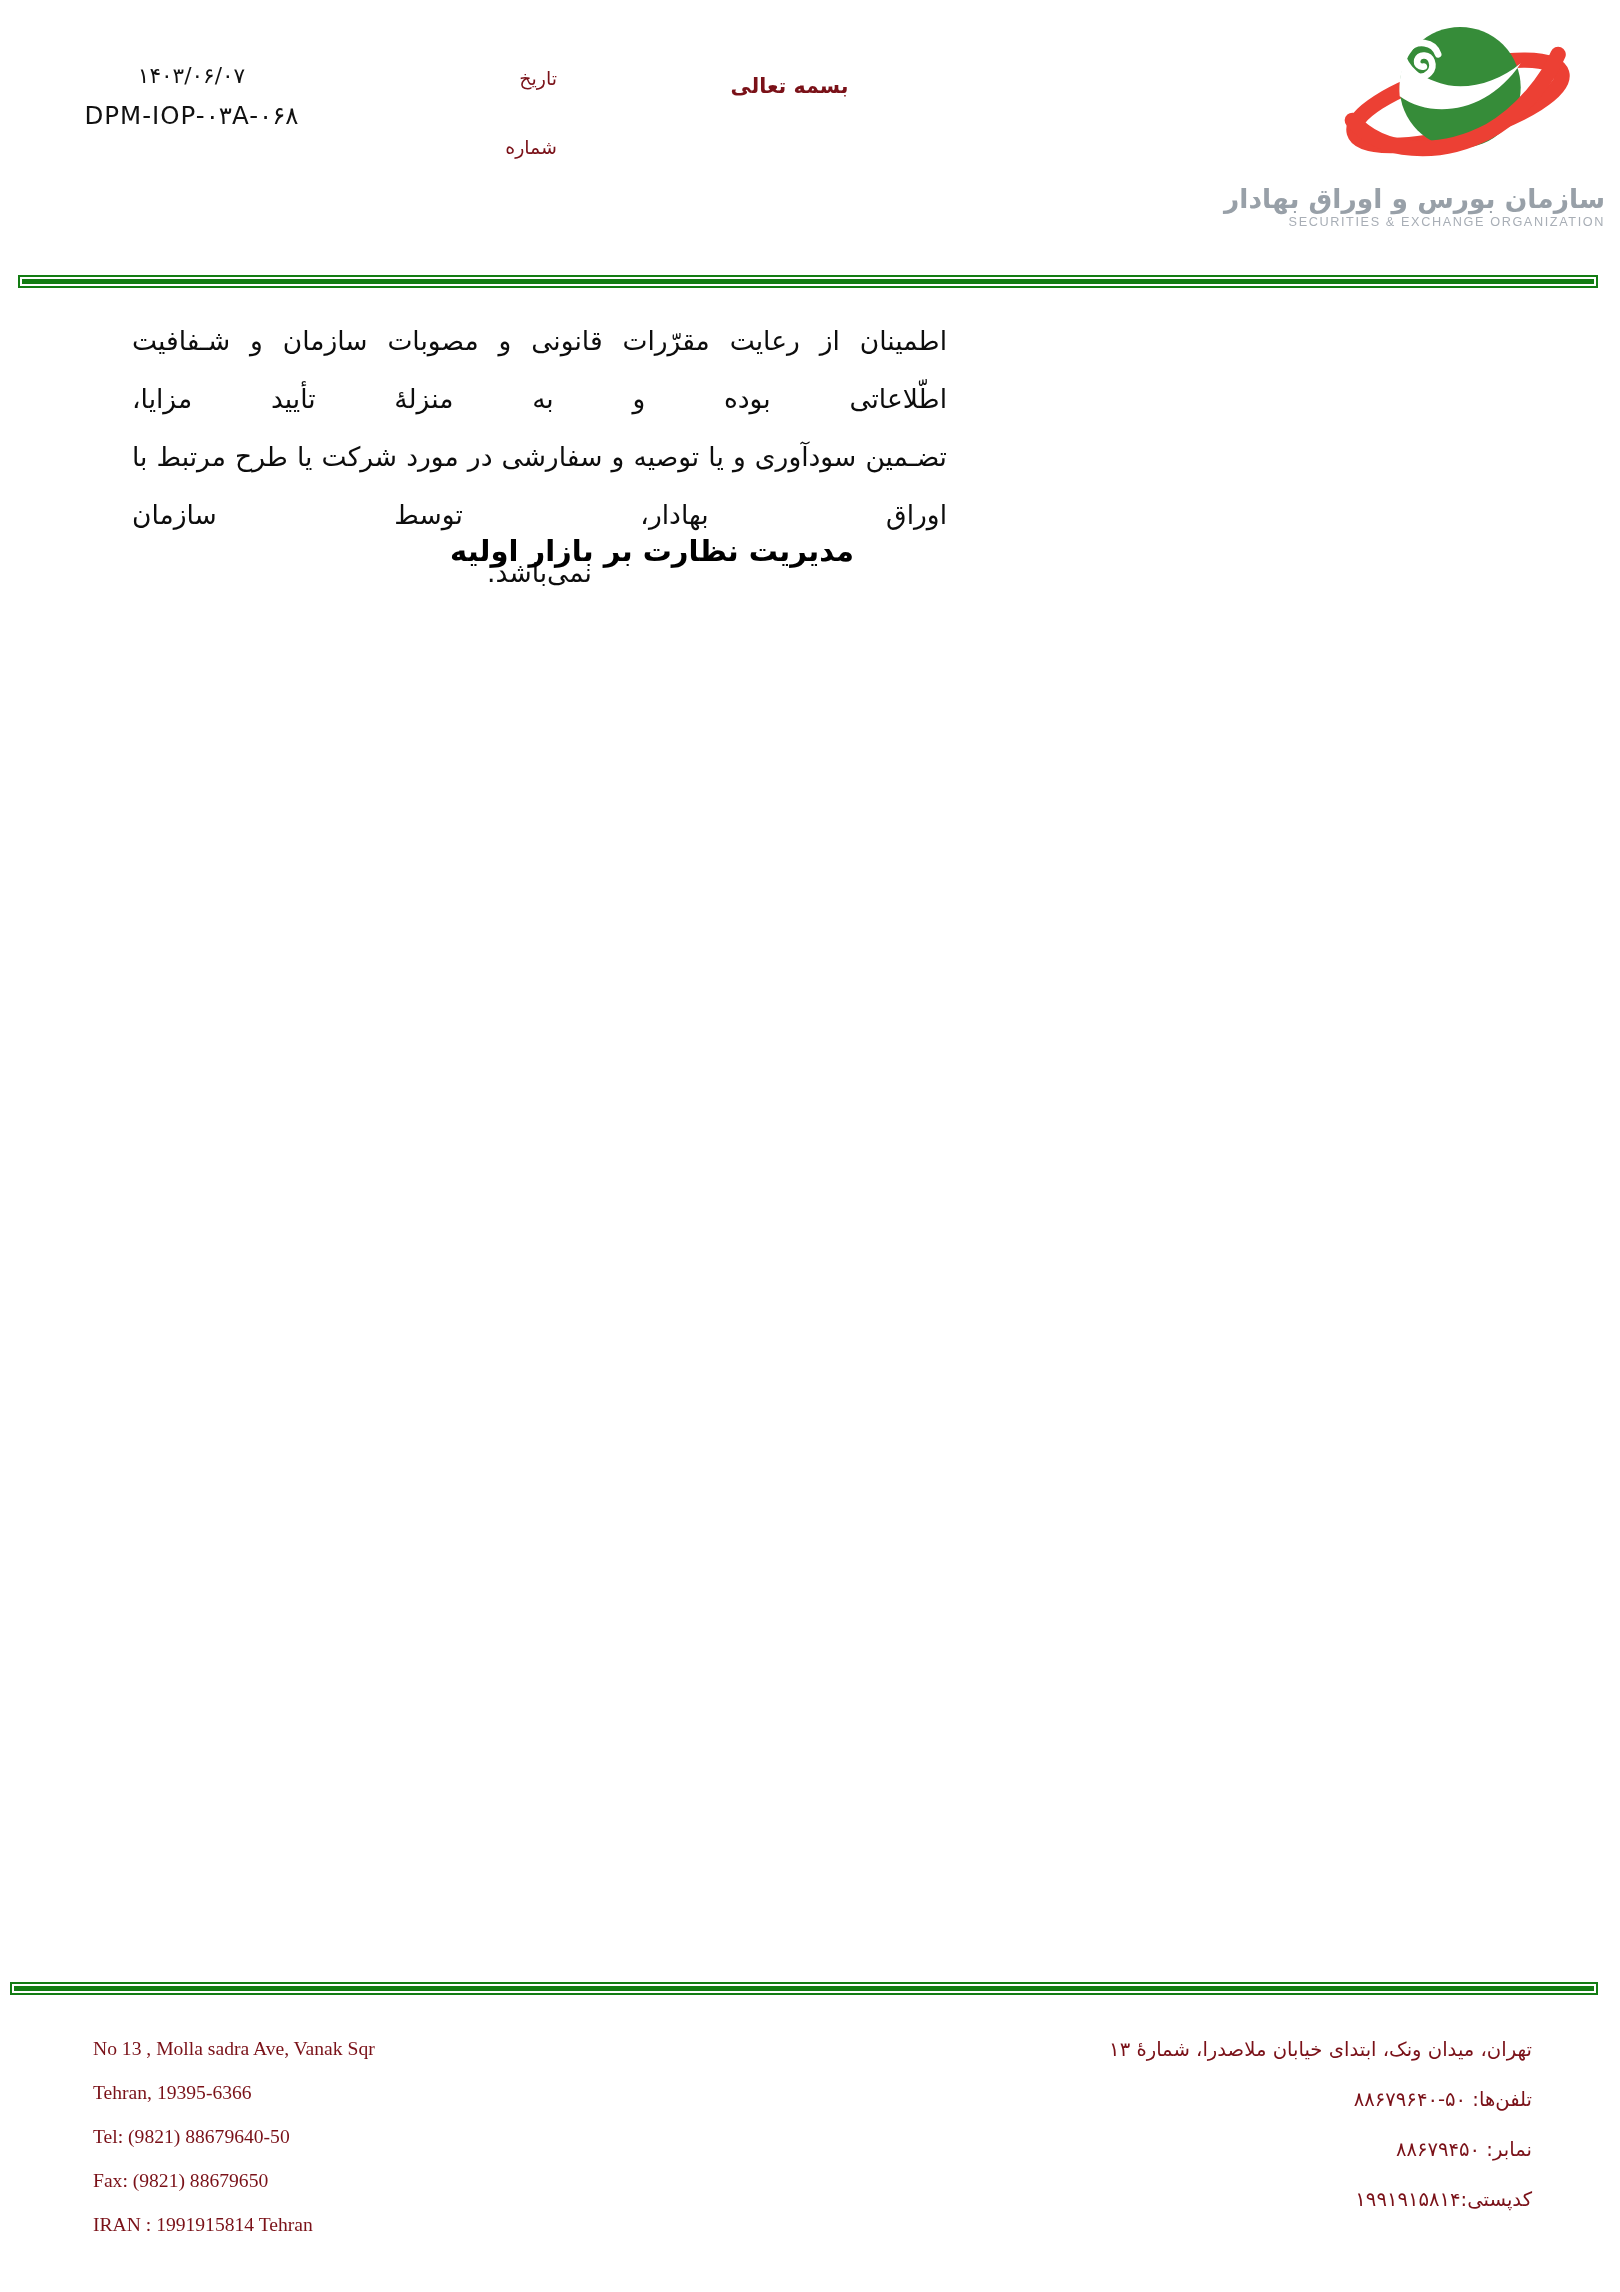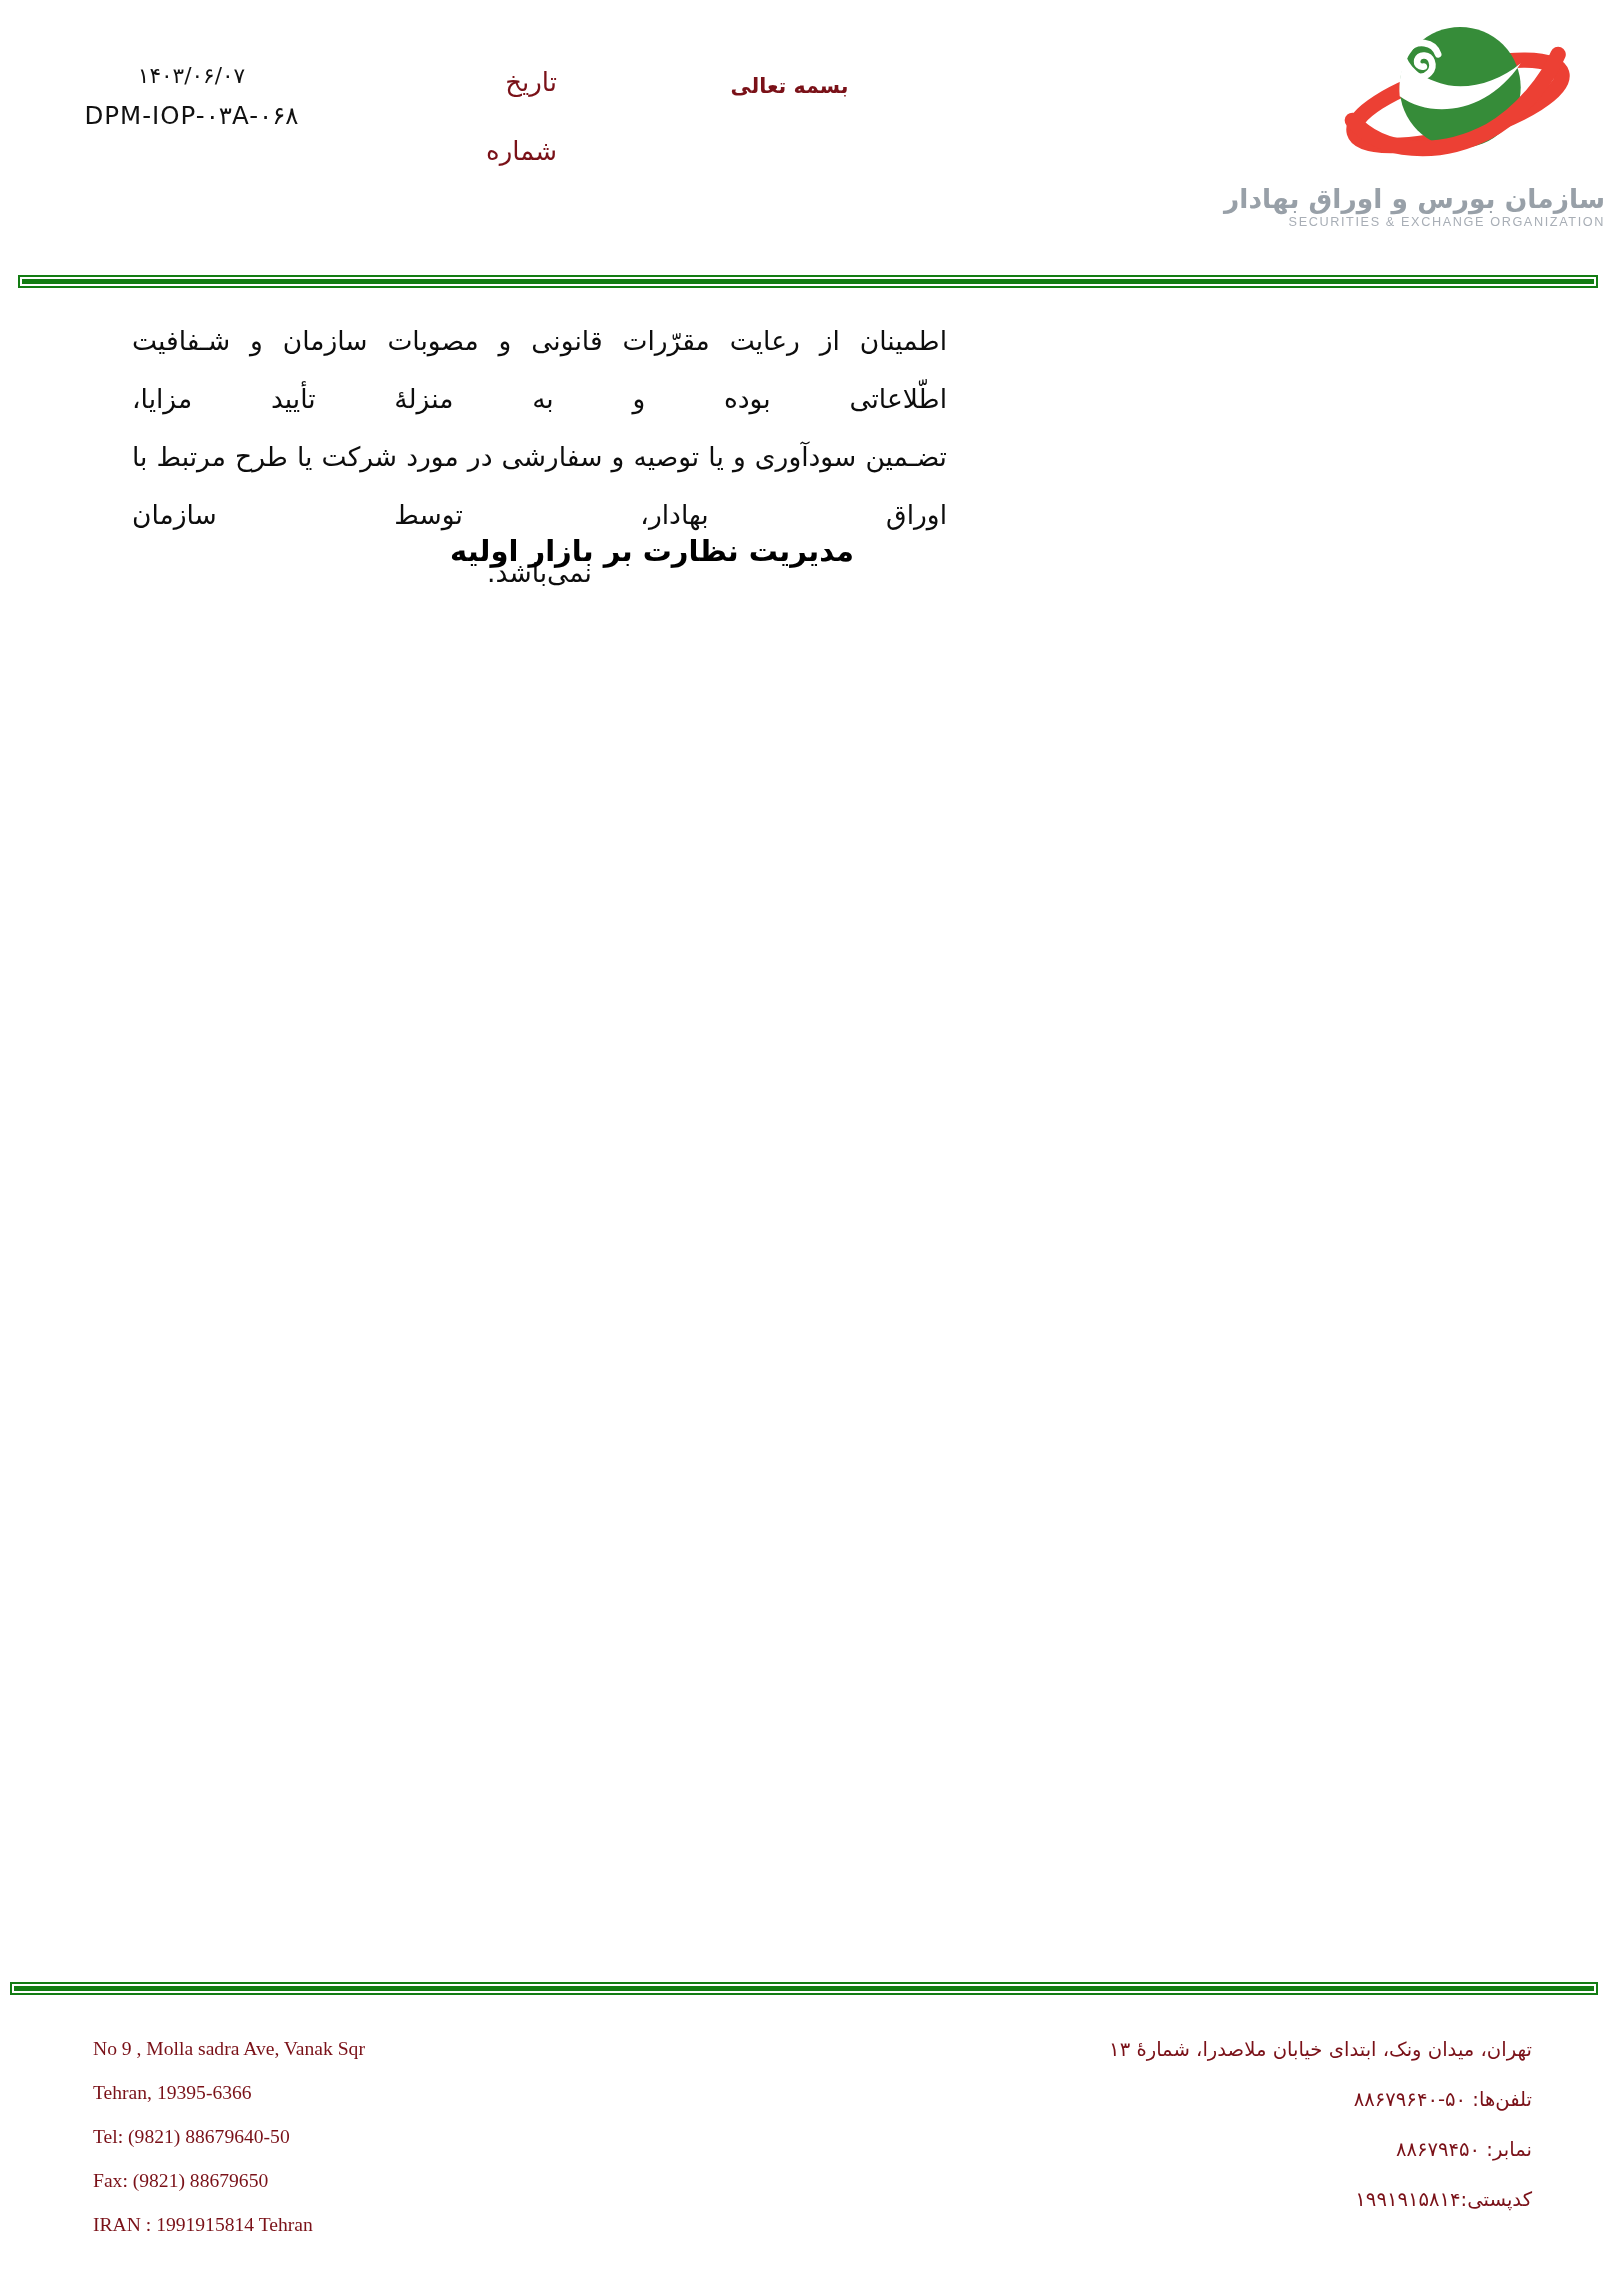--- a/index.html
+++ b/index.html
@@ -24,21 +24,21 @@
   }
   .meta-date  { top: 63px;  font-size: 21.6px; }
   .meta-num   { top: 101px; font-size: 24.5px; letter-spacing: 1px; }
   .meta-label {
     position: absolute;
     left: 488px;
     width: 69px;
     text-align: right;
     direction: rtl;
     color: #7a1118;
-    font-size: 26px;
+    font-size: 19px;
   }
   .lbl-date { top: 67px; }
   .lbl-num  { top: 107px; margin-top: 29px; }
 
   .besmellah {
     position: absolute;
     top: 74px;
     left: 716px;
     width: 147px;
     text-align: center;
@@ -170,21 +170,21 @@
     <div class="body-line-end">نمی‌باشد.</div>
   </div>
 
   <div class="signature">مدیریت نظارت بر بازار اولیه</div>
 
   <div class="band band-bottom">
     <div class="band-inner"></div>
   </div>
 
   <div class="footer-left">
-    <div>No 9 , Molla sadra Ave, Vanak Sqr</div>
+    <div>No 13 , Molla sadra Ave, Vanak Sqr</div>
     <div>Tehran, 19395-6366</div>
     <div>Tel: (9821) 88679640-50</div>
     <div>Fax: (9821) 88679650</div>
     <div>IRAN : 1991915814 Tehran</div>
   </div>
 
   <div class="footer-right">
     <div>تهران، میدان ونک، ابتدای خیابان ملاصدرا، شمارۀ ۱۳</div>
     <div>تلفن‌ها: ۵۰-۸۸۶۷۹۶۴۰</div>
     <div>نمابر: ۸۸۶۷۹۴۵۰</div>

